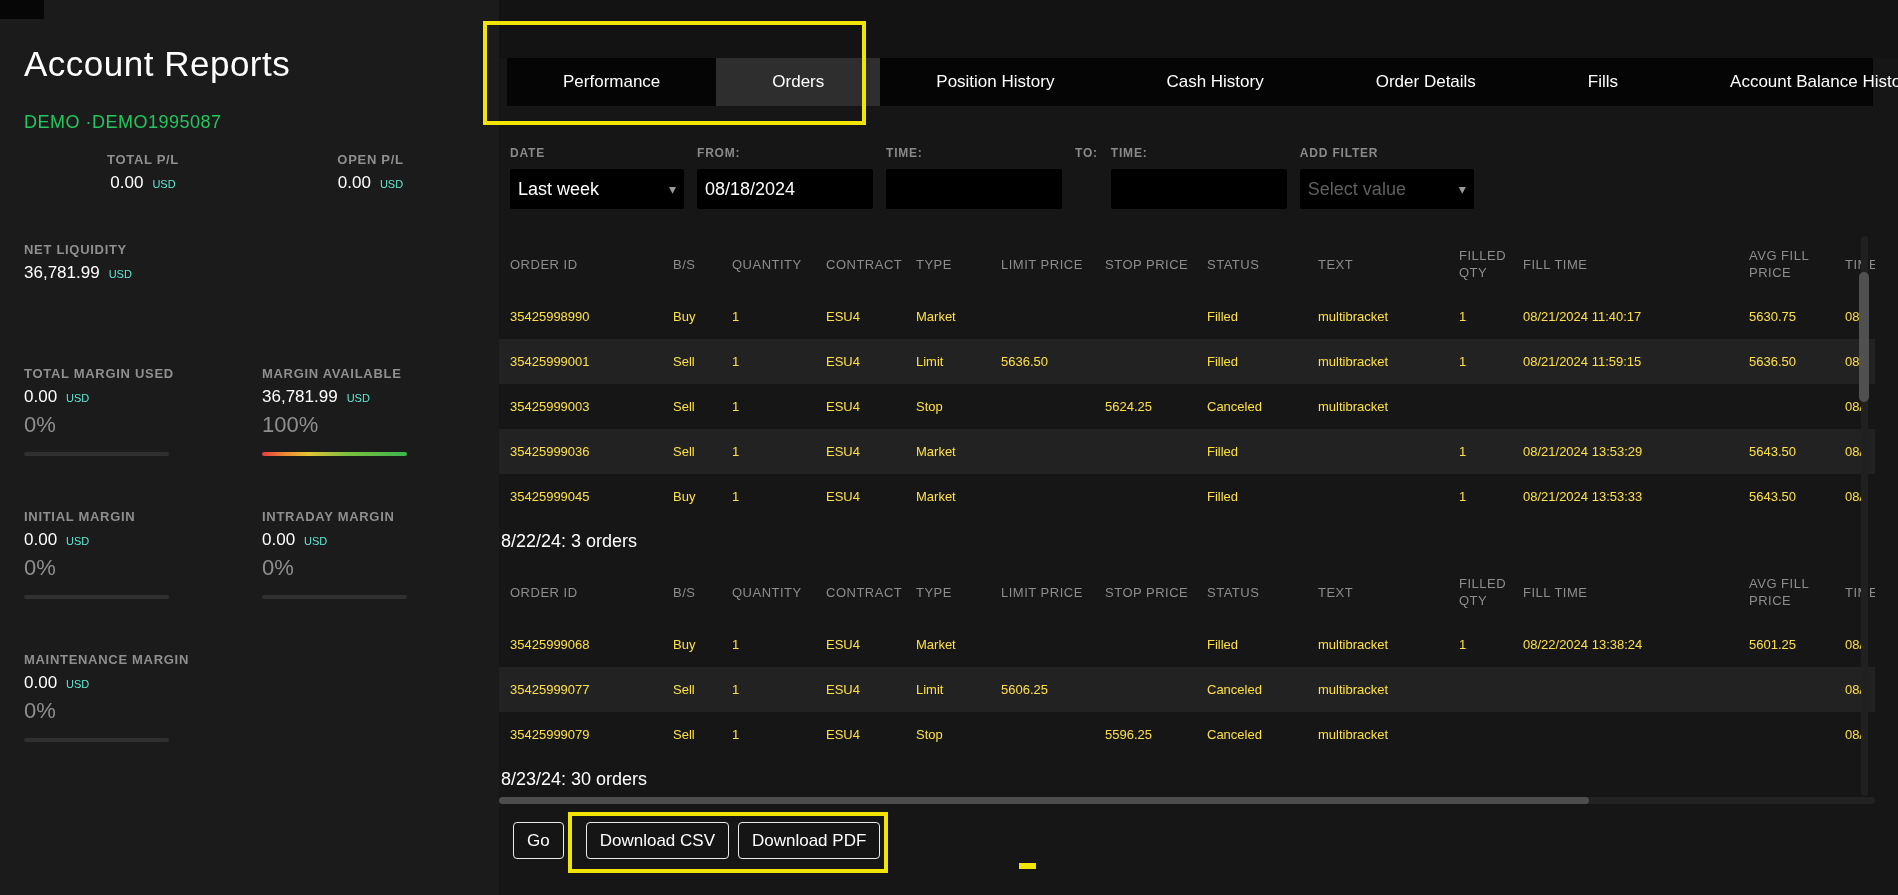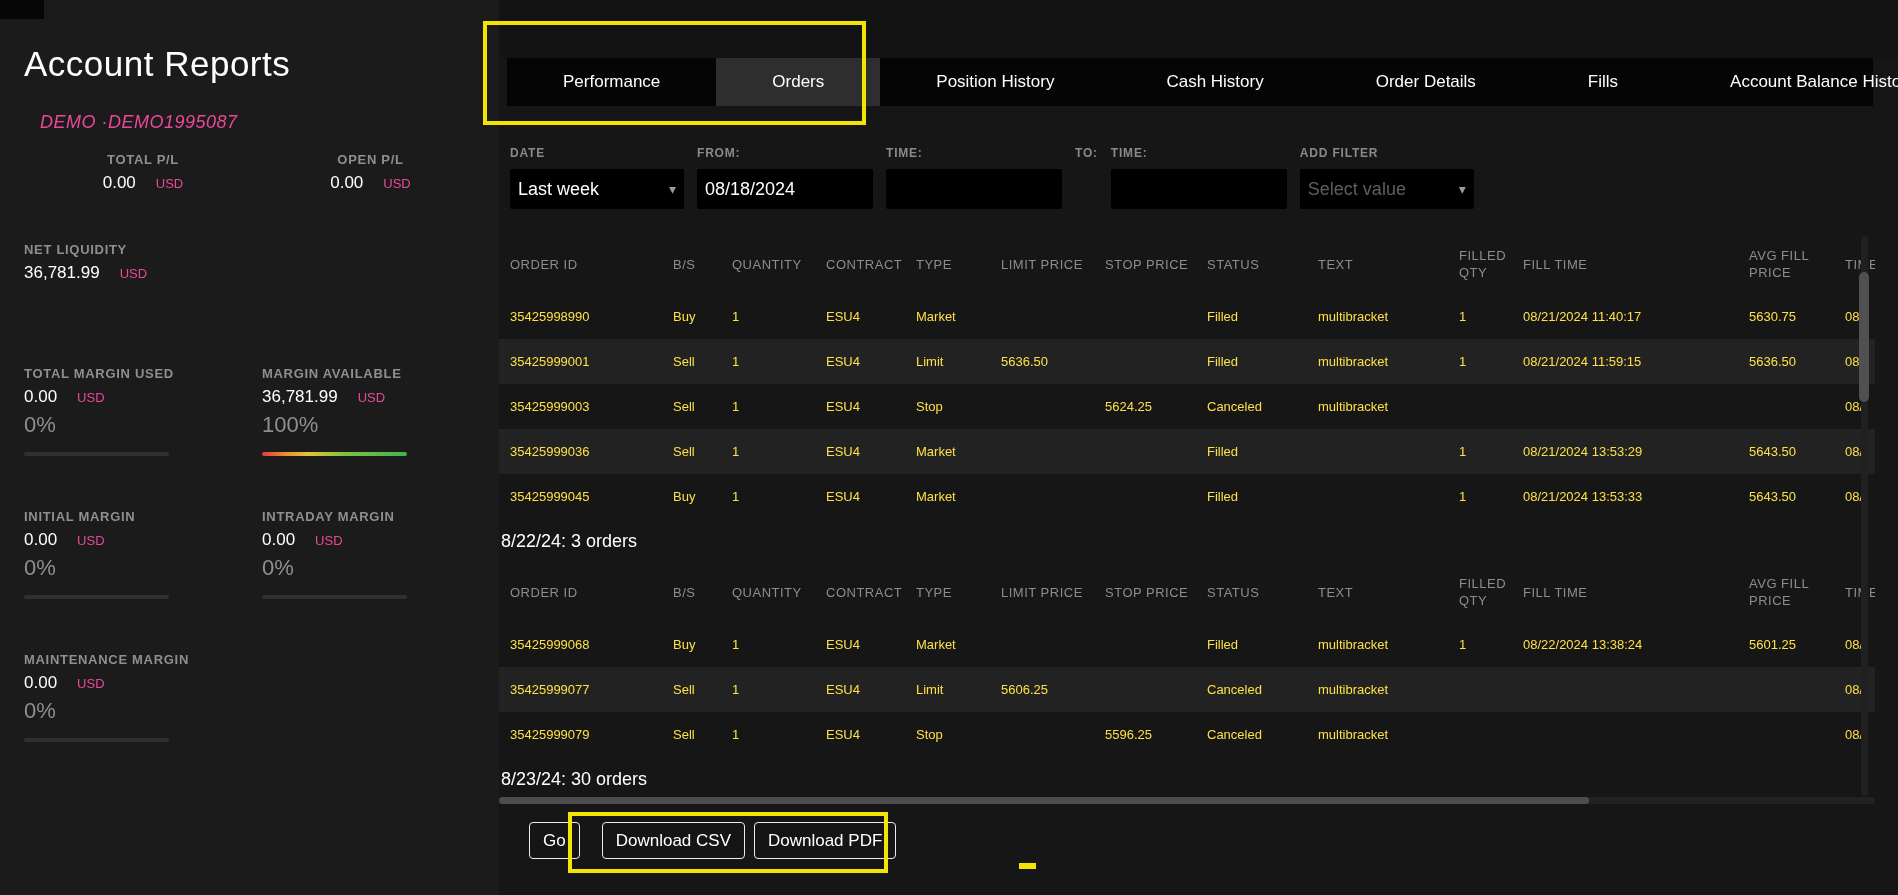--- a/index.html
+++ b/index.html
@@ -6,25 +6,25 @@
   html,body { margin:0; padding:0; background:#0d0d0d; }
   .app {
     position:relative; width:1898px; height:895px; overflow:hidden;
     background:#161616; color:#f2f2f2;
     font-family:"Liberation Sans","DejaVu Sans",sans-serif;
   }
   
   .sidebar { position:absolute; left:0; top:0; width:499px; height:895px; background:#1b1b1b;padding-left:7px; }
   .corner-strip { position:absolute; left:0; top:0; width:44px; height:19px; background:#060606; }
   .sb-title { position:absolute; top:44px; left:24px; font-size:35px; font-weight:400; color:#ffffff; letter-spacing:.5px; white-space:nowrap; }
-  .sb-sub { position:absolute; top:112px; left:40px; font-size:18px; color:#ec4899; letter-spacing:.5px;font-style:italic; }
+  .sb-sub { position:absolute; top:112px; left:24px; font-size:18px; color:#22c55e; letter-spacing:.5px; }
   .srow { position:absolute; left:24px; width:455px; display:grid; grid-template-columns:238px 1fr; }
   .stat-label { font-size:13px; font-weight:700; color:#8f8f8f; letter-spacing:.7px; margin-bottom:6px; white-space:nowrap; }
   .stat-value { font-size:17px; color:#ffffff; white-space:nowrap; }
-  .stat-value .unit { font-size:13px; color:#ec4899; margin-left:20px; }
+  .stat-value .unit { font-size:11px; color:#5eead4; margin-left:9px; }
   .stat-pct { font-size:22px; color:#8f8f8f; margin-top:5px; }
   .stat-bar { margin-top:14px; width:145px; height:4px; background:#303030; border-radius:2px; overflow:hidden; }
   .stat-bar .fill { height:100%; width:0;
     background:linear-gradient(90deg,#e23b3b 0%,#ec8b33 16%,#e3c432 32%,#7cc13f 58%,#3db44c 100%); }
   
   .main { position:absolute; left:499px; top:0; width:1399px; height:895px; background:#161616; }
   .top-band { position:absolute; top:0; left:0; right:0; height:58px; background:#131313; }
   .tab-bar { position:absolute; top:58px; left:8px; width:1366px; height:48px; background:#050505; display:flex; align-items:stretch; }
   .tab { padding:0 56px; display:flex; align-items:center; font-size:17px; color:#ffffff; white-space:nowrap; cursor:pointer; }
   .tab.active { background:#2e2e2e; }
@@ -48,21 +48,21 @@
   .t-data { height:45px; font-size:13px; color:#fde047; }
   .t-data.alt { background:rgba(255,255,255,.055); }
   .td { white-space:nowrap; overflow:hidden; padding-right:6px; }
   .group-heading { height:45px; display:flex; align-items:center; font-size:18px; color:#ffffff; padding-left:2px; }
   
   .h-track { position:absolute; top:797px; left:0; width:1376px; height:7px; background:#222222; border-radius:4px; }
   .h-thumb { width:1090px; height:7px; background:#4d4d4d; border-radius:4px; }
   .v-track { position:absolute; left:1861px; top:236px; width:7px; height:560px; background:#202020; border-radius:4px; }
   .v-thumb { position:absolute; left:1859px; top:272px; width:10px; height:130px; background:#505050; border-radius:5px; }
   
-  .actions { position:absolute; top:822px; left:30px; display:flex; align-items:center; }
+  .actions { position:absolute; top:822px; left:14px; display:flex; align-items:center; }
   .btn { height:37px; background:#151515; border:1px solid #ececec; border-radius:4px; color:#ffffff;
     font-size:17px; padding:0 13px; display:flex; align-items:center; font-family:inherit; cursor:pointer; white-space:nowrap; }
   .btn-go { margin-right:22px; }
   .btn-csv { margin-right:9px; }
   
   .anno-box { position:absolute; border:4px solid #f2e403; pointer-events:none; }
   #anno-tabs { left:483px; top:21px; width:383px; height:104px; }
   #anno-downloads { left:568px; top:812px; width:320px; height:61px; }
   #anno-dash { position:absolute; left:1019px; top:863px; width:17px; height:6px; background:#f2e403; pointer-events:none; }
 </style>

